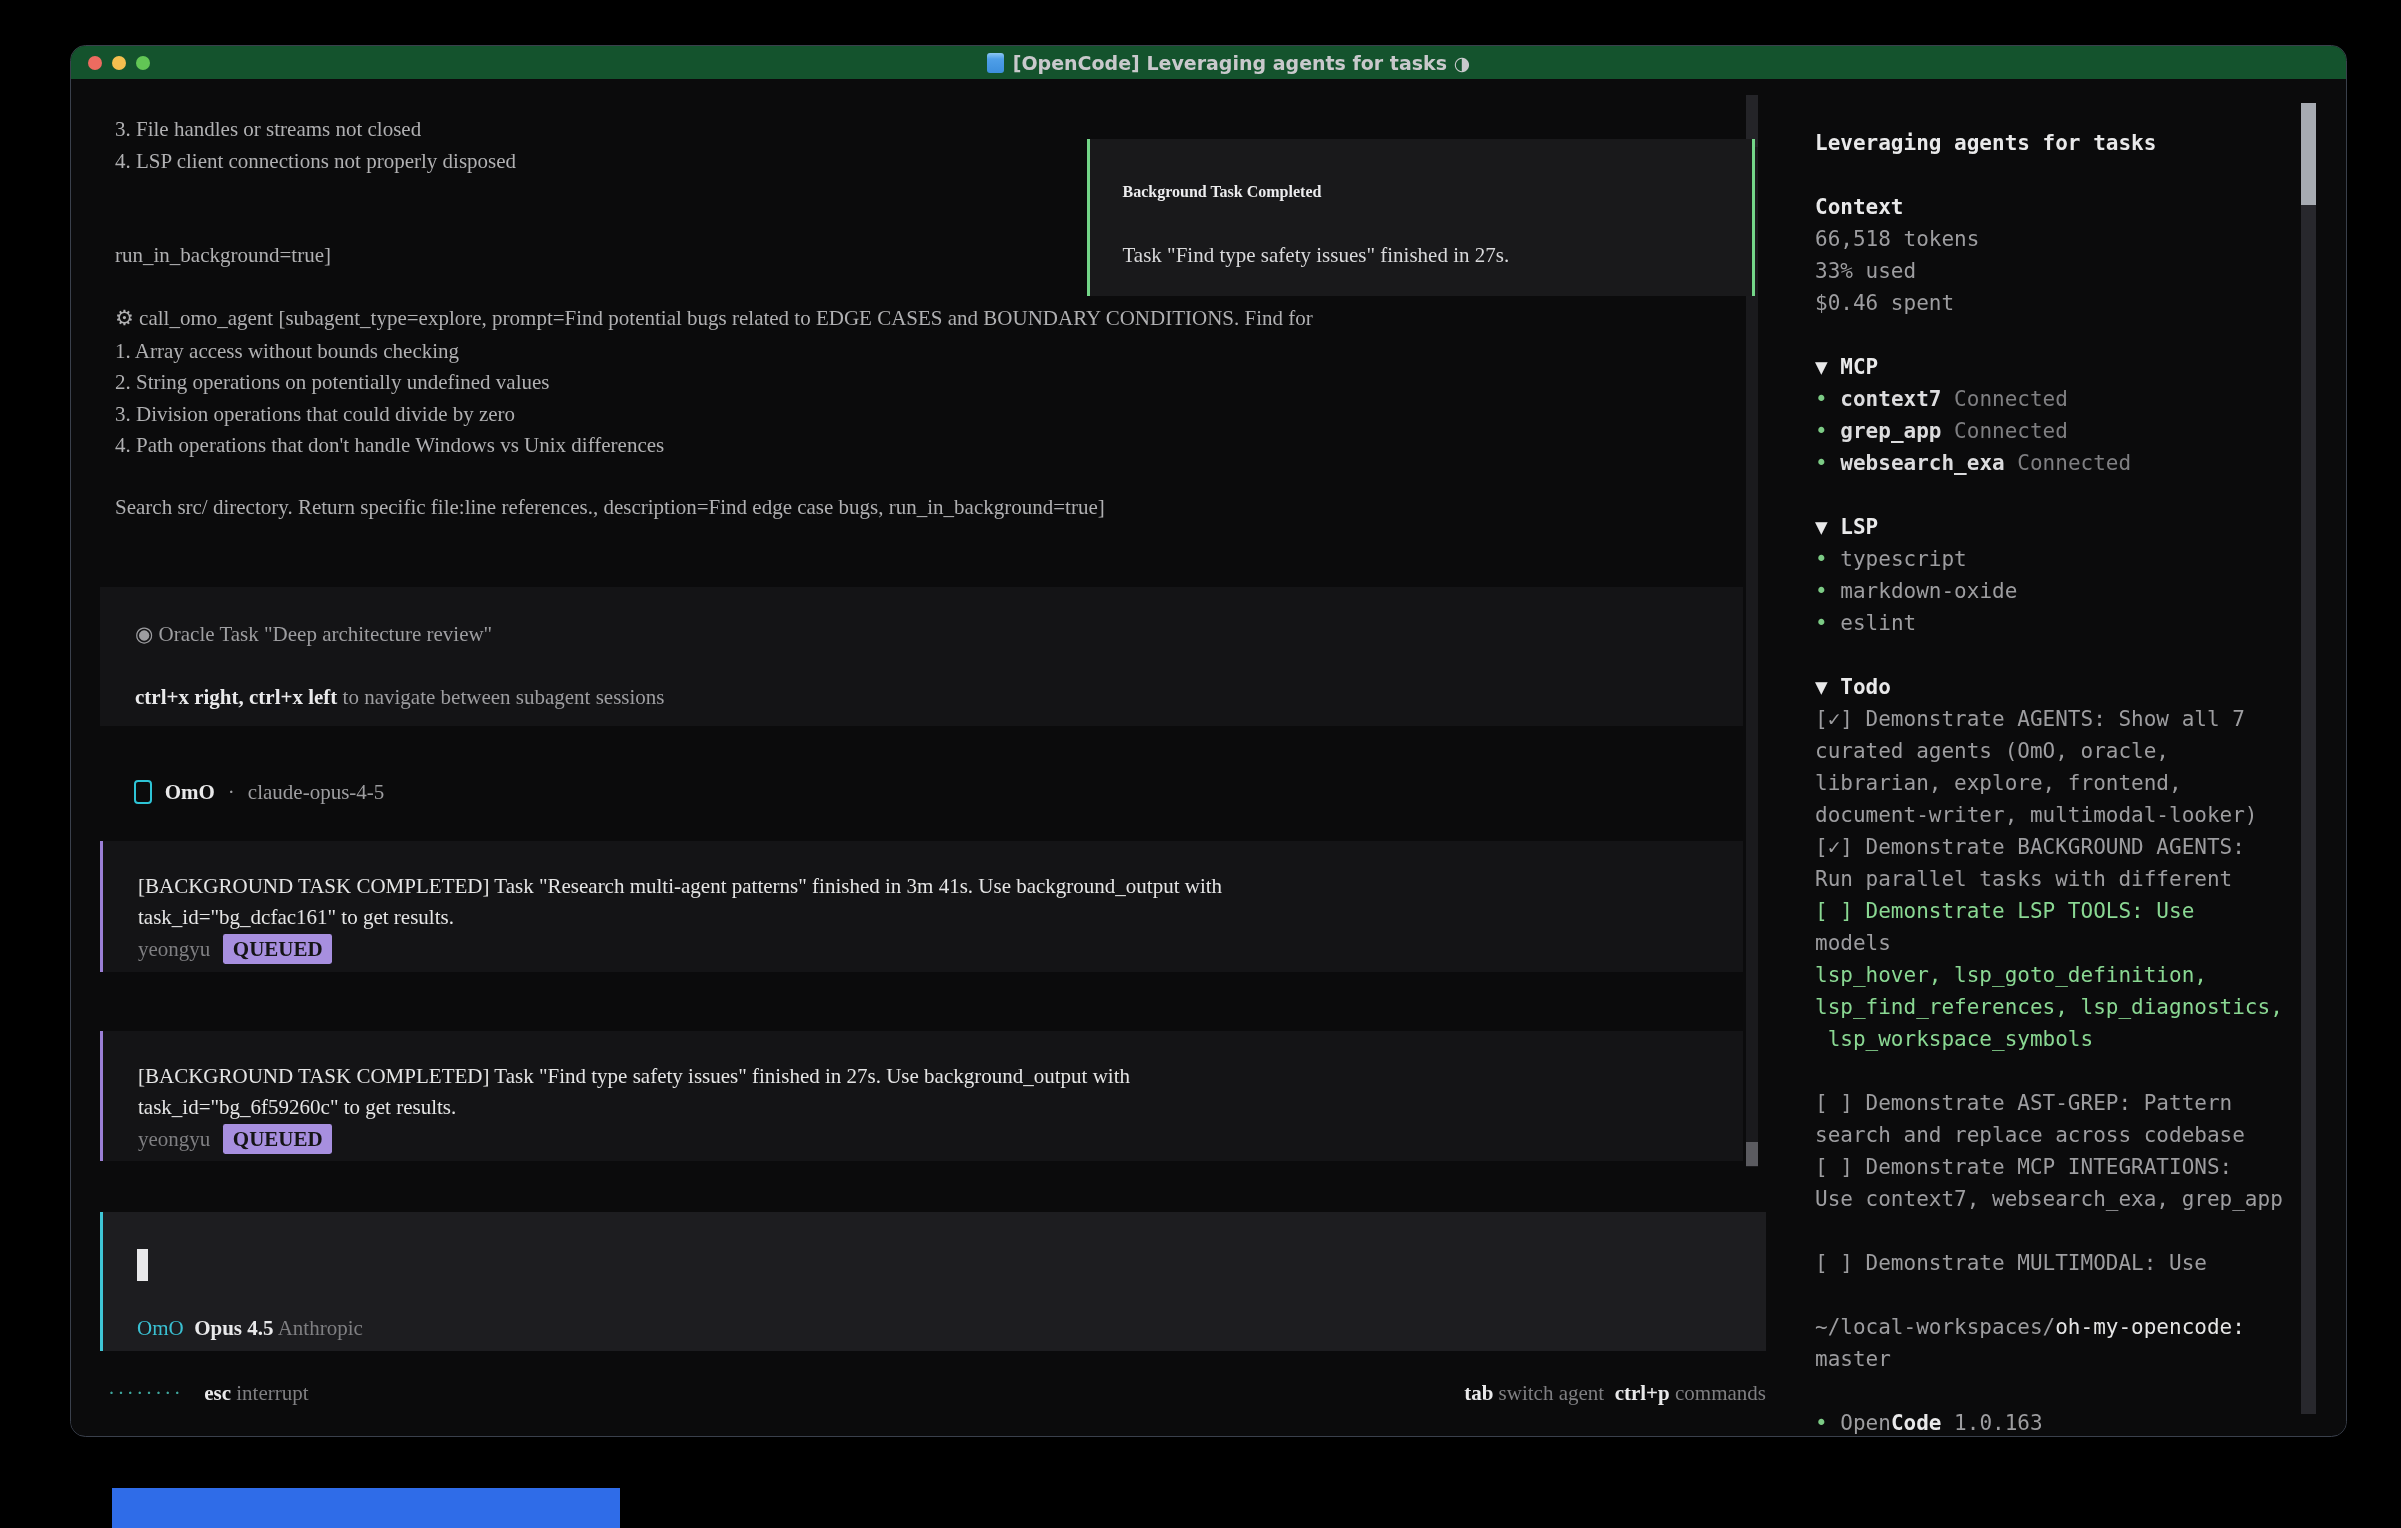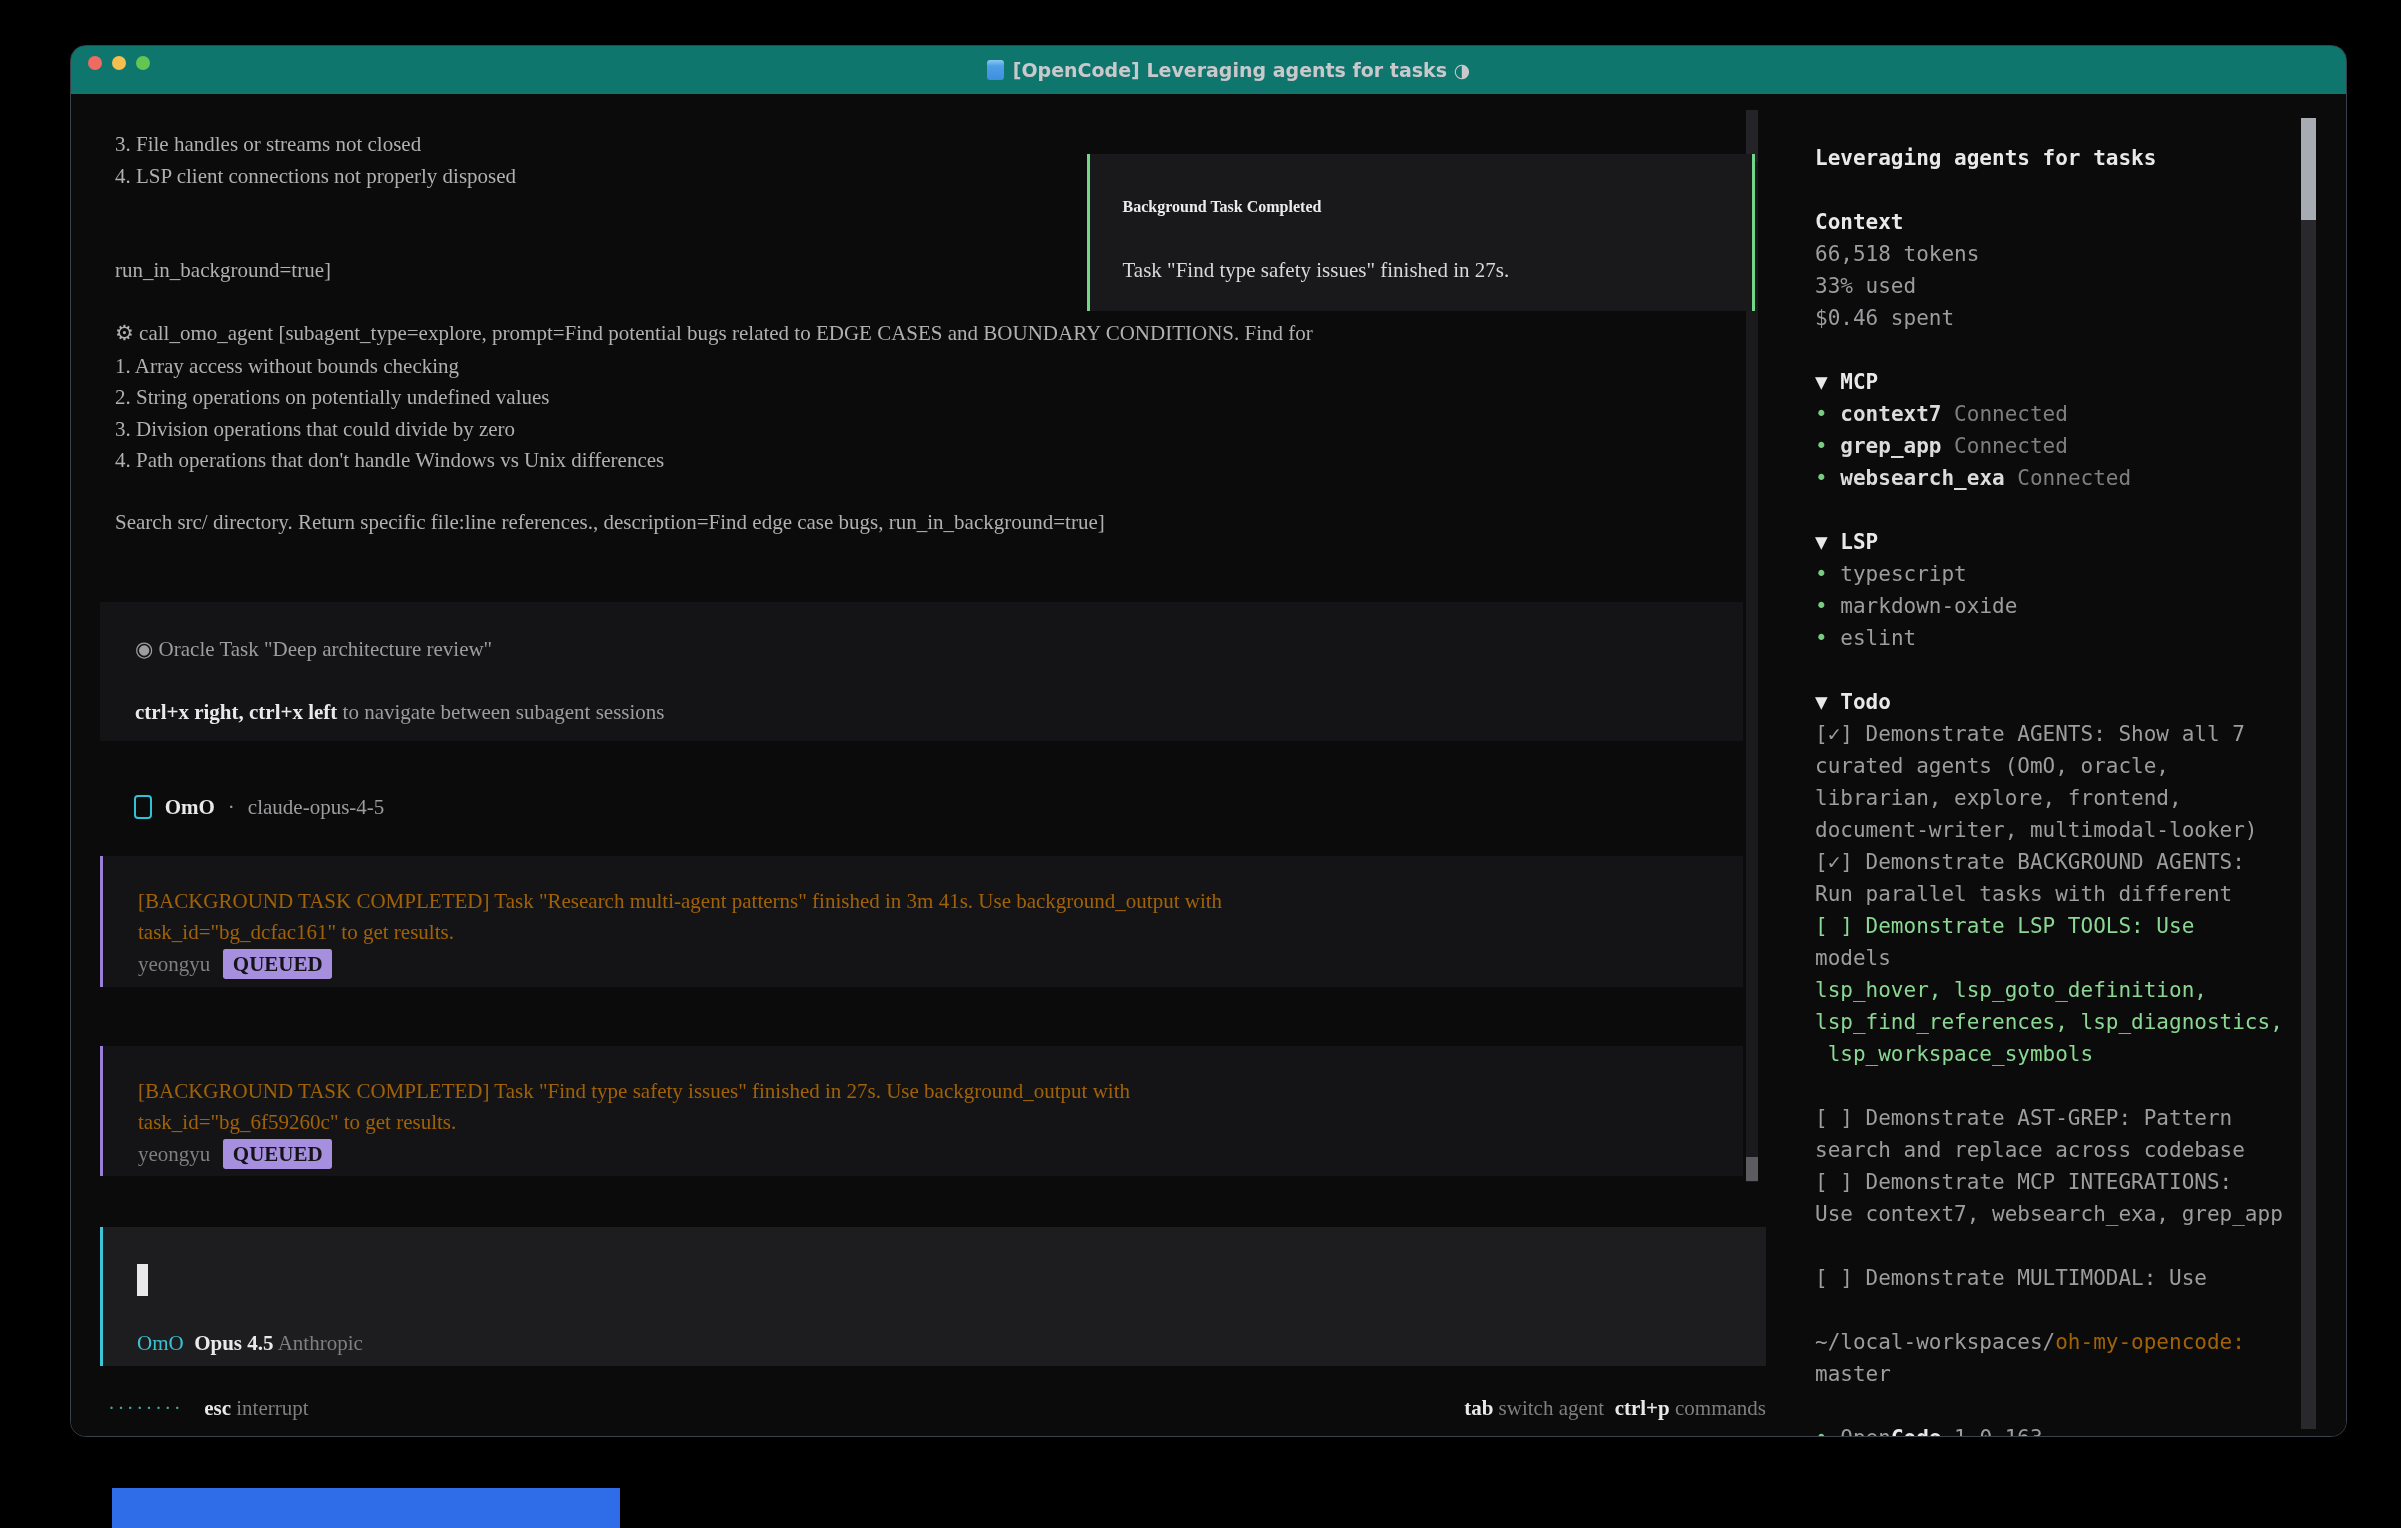--- a/index.html
+++ b/index.html
@@ -4,39 +4,39 @@
 <style>
   * { margin:0; padding:0; box-sizing:border-box; }
   html,body { width:2401px; height:1528px; background:#000; overflow:hidden; }
   body { font-family:"DejaVu Sans Mono", monospace; }
 
   .window {
     position:absolute; left:70px; top:45px; width:2277px; height:1392px;
     background:#0b0b0c; border:1.8px solid #3a404c; border-radius:15.4px; overflow:hidden;
   }
   .titlebar {
-    position:relative; height:48px; background:#0f766e;
+    position:relative; height:33px; background:#14532d;
     display:flex; align-items:center; justify-content:center;padding-left:40px;
   }
   .traffic { position:absolute; left:16.5px; top:9.5px; display:flex; gap:10px; }
   .light { width:14px; height:14px; border-radius:50%; }
   .light.red{ background:#ed6b60; } .light.yellow{ background:#f5bf4f; } .light.green{ background:#62c655; }
   .titletext {
     display:flex; align-items:center; gap:8.3px;
     font-family:"DejaVu Sans", sans-serif; font-weight:bold; font-size:19px; color:#c9c9cc;
   }
   .foldericon { width:17.7px; height:20px; border-radius:3px;
     background:linear-gradient(180deg,#8cc7f3 0%,#4f9fe8 30%,#3d8fdd 100%); }
 
   .content { position:relative; height:1356px; background:#0b0b0c; }
 
   
   .main { position:absolute; left:0; top:0; width:1695px; height:100%;font-family:Liberation Serif, serif; }
   .m-line { position:absolute; white-space:pre; font-size:21px; line-height:32px; color:#b0b0b2; }
-  .bright { color:#a16207; }
+  .bright { color:#e5e5e5; }
   .boldw { font-weight:bold; color:#e9e9ea; }
   .dim { color:#7f7f82; }
   .gray { color:#9d9da0; }
 
   .mainscroll { position:absolute; left:1675px; top:16px; width:12.4px; height:1072px; background:#1a1a1d; }
   .mainscroll .seg-top { position:absolute; top:0; left:0; width:100%; height:52px; background:#242428; }
   .mainscroll .seg-thumb { position:absolute; bottom:1.2px; left:0; width:100%; height:23.6px; background:#5b5b60; }
 
   .notif {
     position:absolute; left:1016px; top:60px; width:668px; height:157px;

